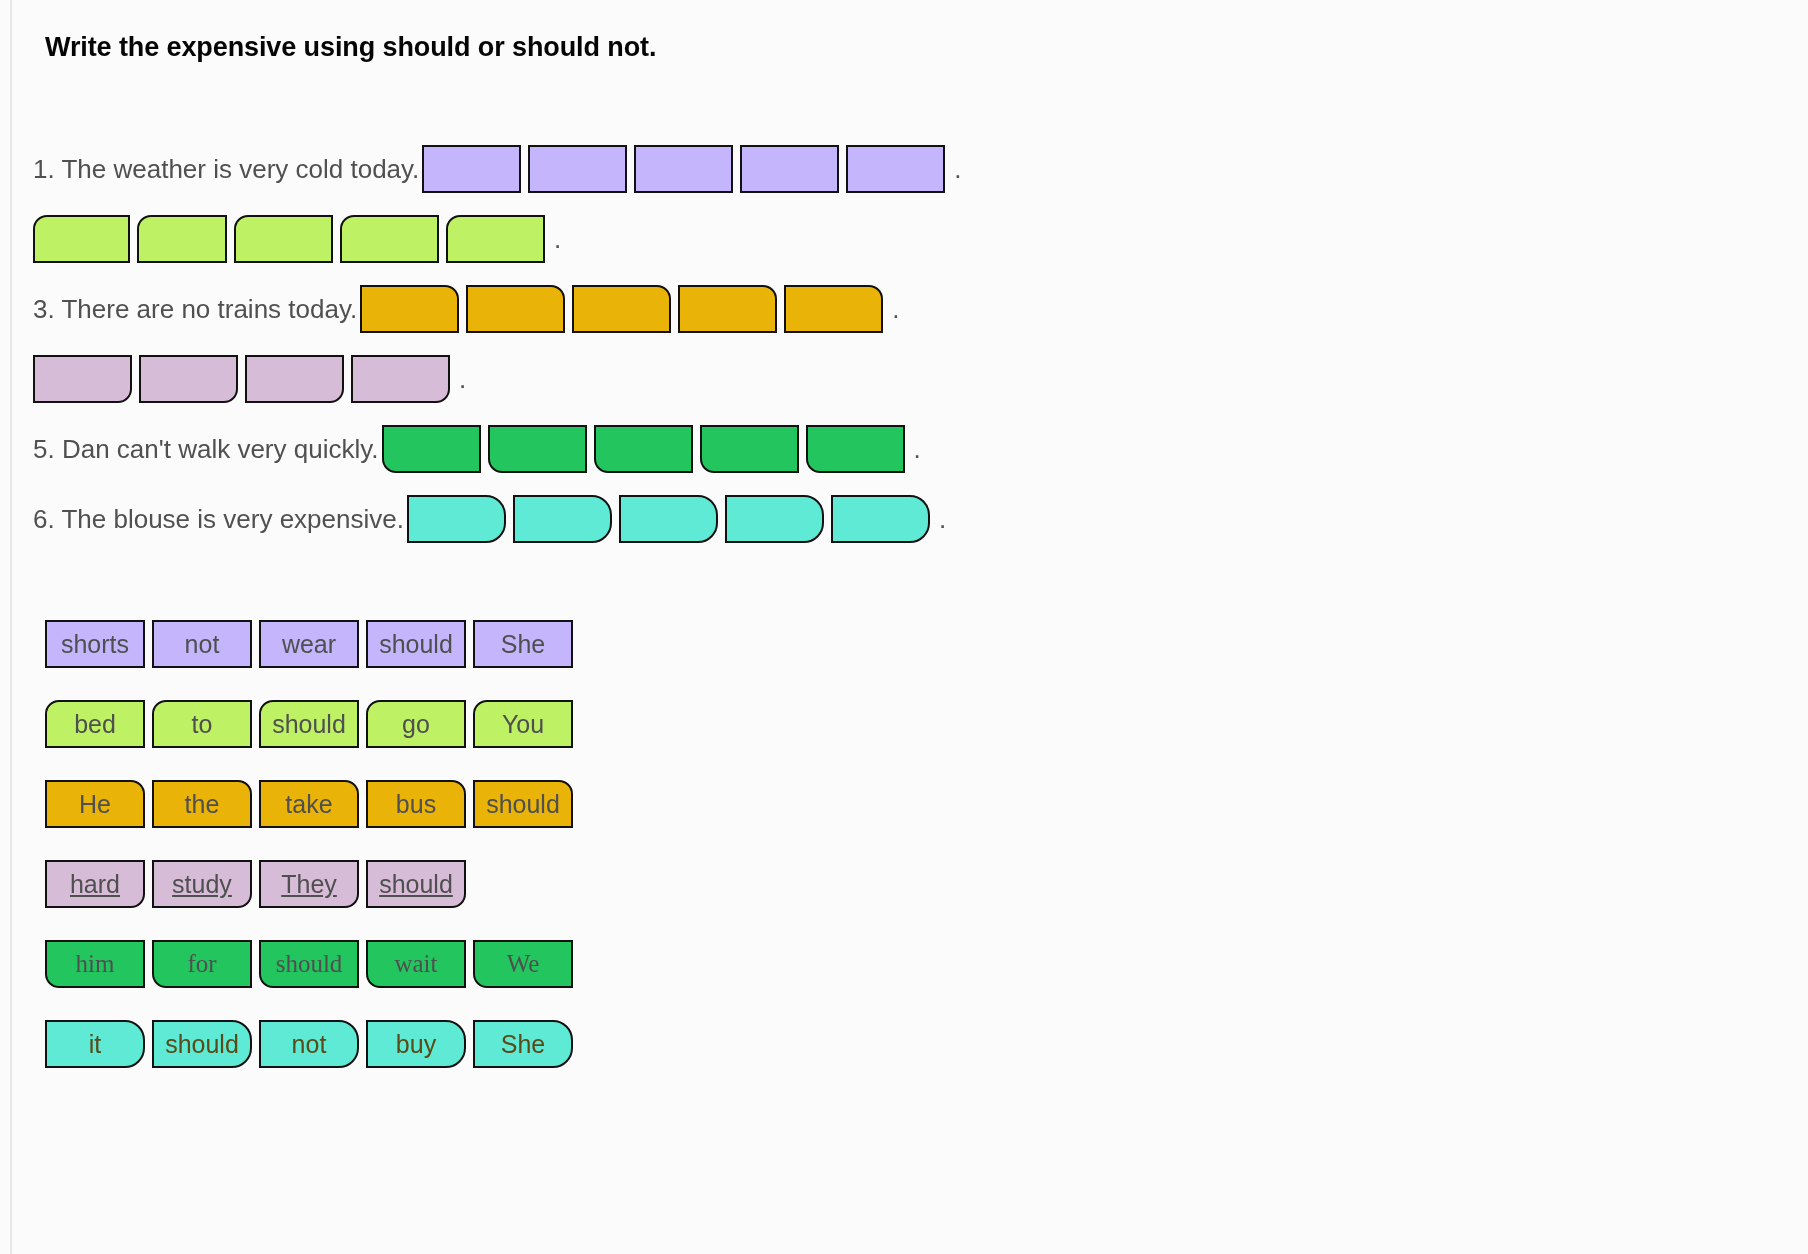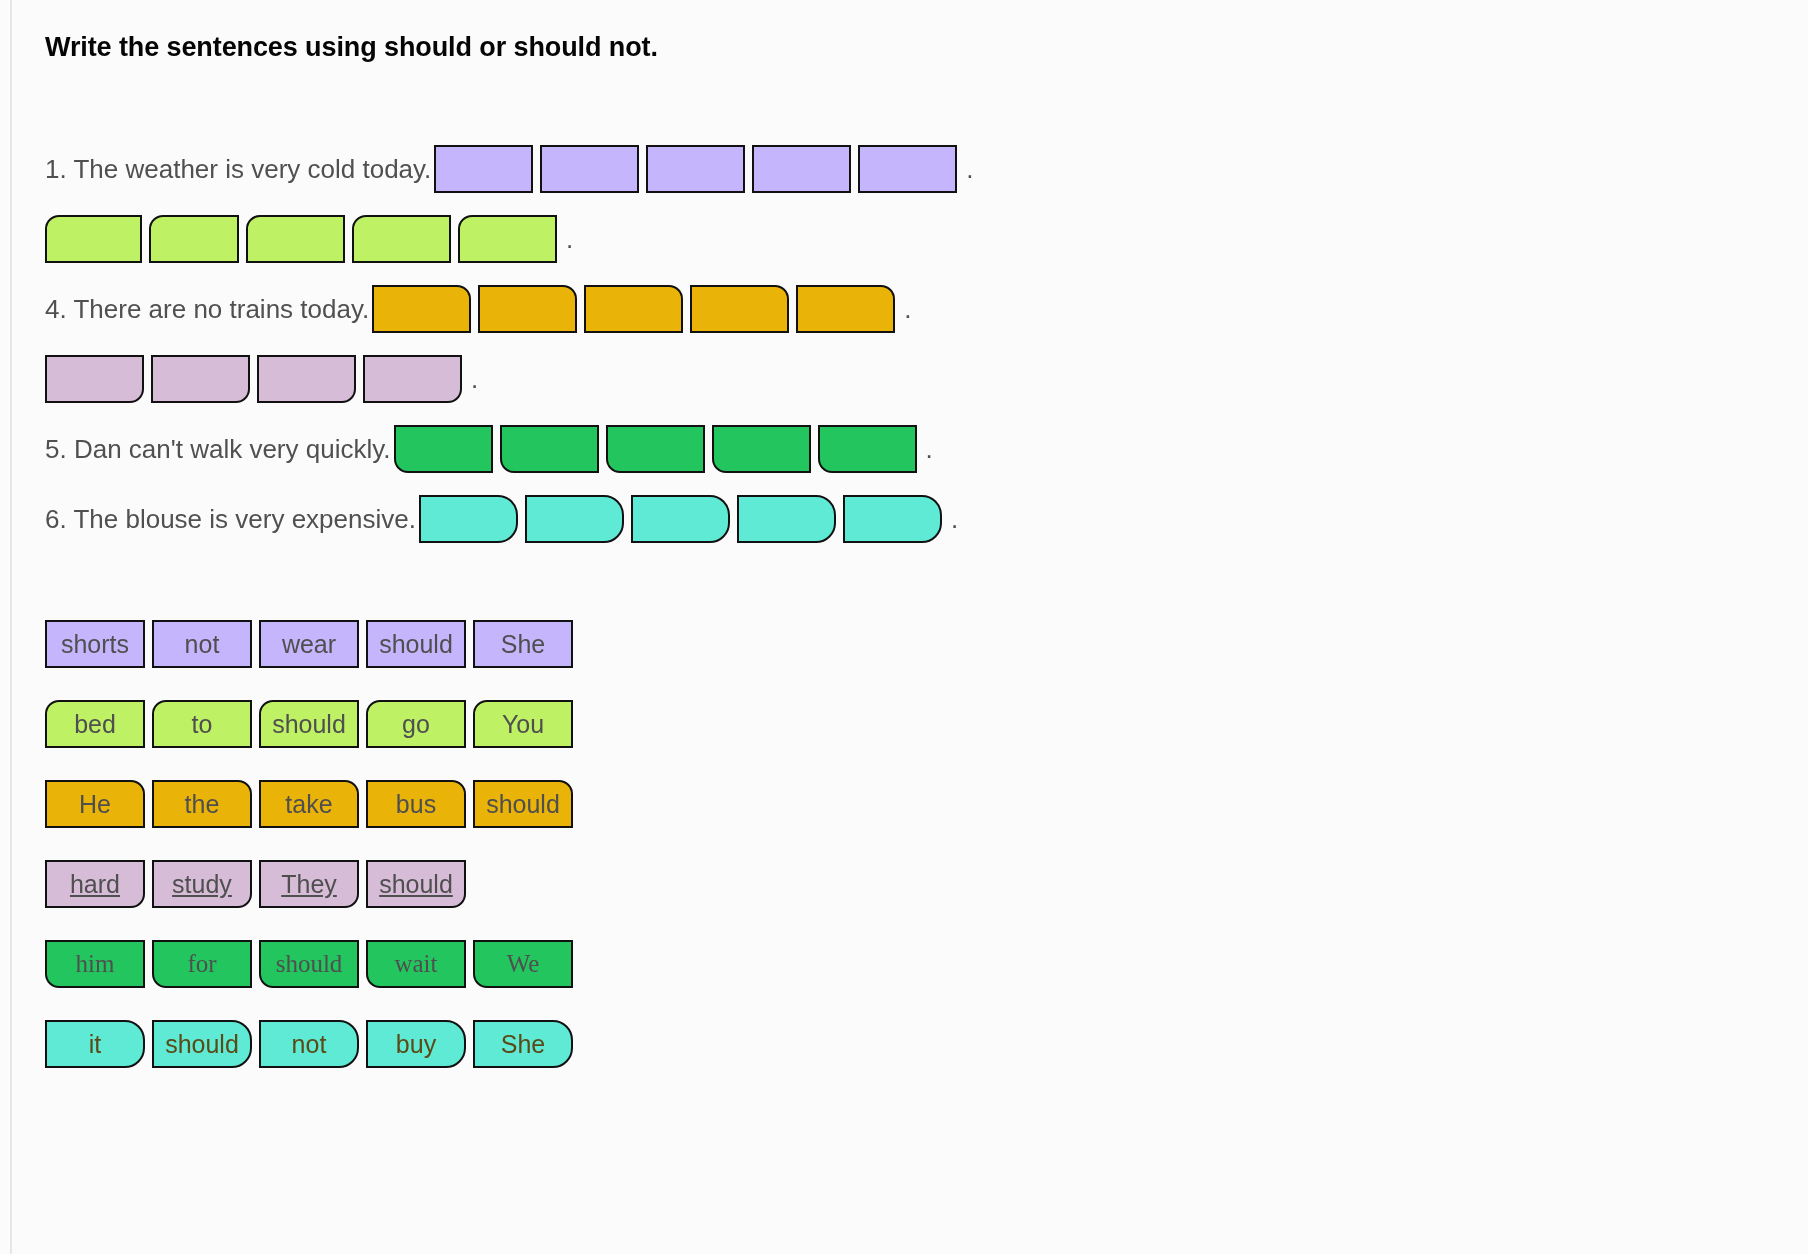--- a/index.html
+++ b/index.html
@@ -41,21 +41,21 @@
     font-size: 27px;
     font-weight: bold;
     color: #050505;
     letter-spacing: -0.1px;
     white-space: nowrap;
   }
 
   
   #sentences {
     position: absolute;
-    left: 45px;
+    left: 33px;
     top: 142px;
     width: 1500px;
   }
   .sentence-row {
     display: flex;
     align-items: center;
     height: 54px;
     margin-bottom: 16px;
   }
   .sentence-text {
@@ -124,21 +124,21 @@
   }
   .tile.fill-gold { color: #5a4a18; }
 </style>
 </head>
 <body>
 
 <div id="left-rule"></div>
 
 <div id="page">
 
-  <div id="heading">Write the sentences using should or should not.</div>
+  <div id="heading">Write the expensive using should or should not.</div>
 
   <div id="sentences">
       <div class="sentence-row">
         <span class="sentence-text">1. The weather is very cold today.</span>
         <span class="slot-strip">
           <span class="slot shape-sq fill-white" style="width: 99px;"></span>
           <span class="slot shape-sq fill-white" style="width: 99px;"></span>
           <span class="slot shape-sq fill-white" style="width: 99px;"></span>
           <span class="slot shape-sq fill-white" style="width: 99px;"></span>
           <span class="slot shape-sq fill-white" style="width: 99px;"></span>
@@ -149,21 +149,21 @@
         <span class="slot-strip">
           <span class="slot shape-tl fill-grey" style="width: 97px;"></span>
           <span class="slot shape-tl fill-grey" style="width: 90px;"></span>
           <span class="slot shape-tl fill-grey" style="width: 99px;"></span>
           <span class="slot shape-tl fill-grey" style="width: 99px;"></span>
           <span class="slot shape-tl fill-grey" style="width: 99px;"></span>
         </span>
         <span class="period">.</span>
       </div>
       <div class="sentence-row">
-        <span class="sentence-text">4. There are no trains today.</span>
+        <span class="sentence-text">3. There are no trains today.</span>
         <span class="slot-strip">
           <span class="slot shape-tr fill-steel" style="width: 99px;"></span>
           <span class="slot shape-tr fill-steel" style="width: 99px;"></span>
           <span class="slot shape-tr fill-steel" style="width: 99px;"></span>
           <span class="slot shape-tr fill-steel" style="width: 99px;"></span>
           <span class="slot shape-tr fill-steel" style="width: 99px;"></span>
         </span>
         <span class="period">.</span>
       </div>
       <div class="sentence-row">

